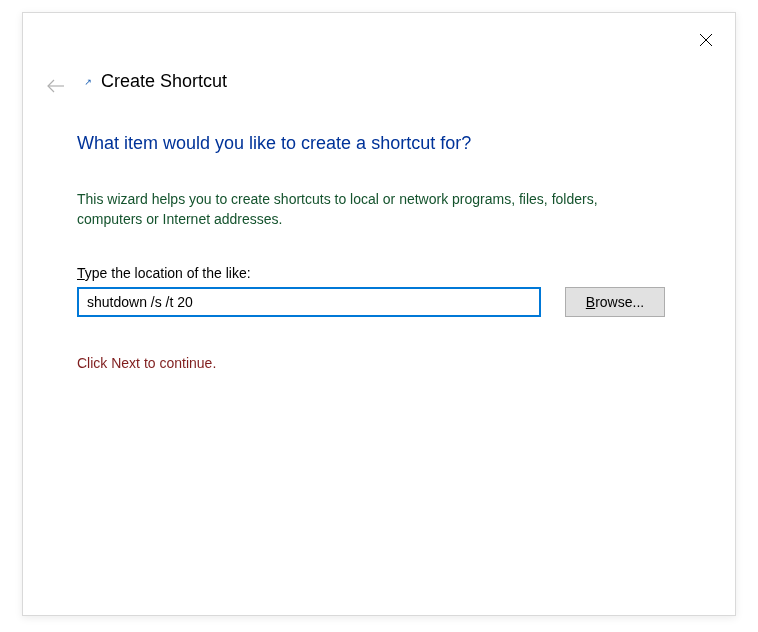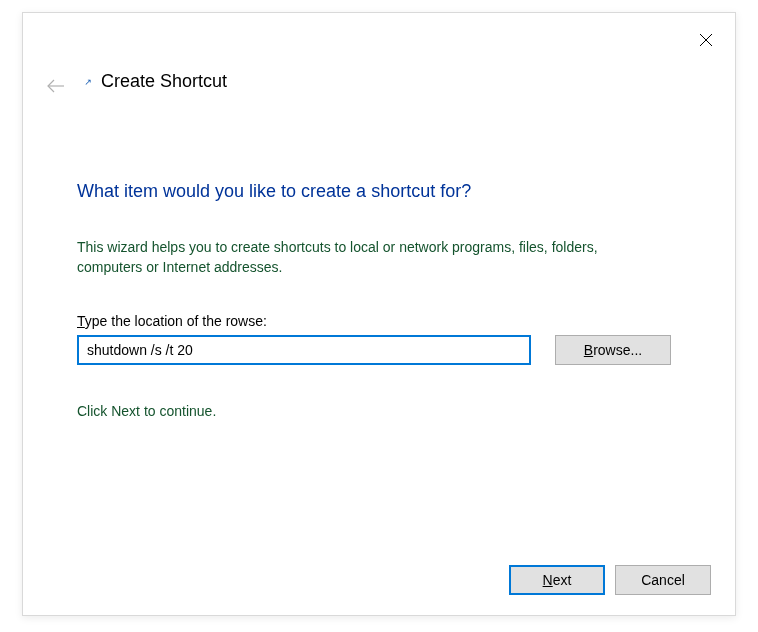--- a/index.html
+++ b/index.html
@@ -74,22 +74,21 @@
       position: absolute;
       top: 58px;
       left: 78px;
       font-size: 18px;
       color: #000;
     }
     .content {
       position: absolute;
       top: 120px;
       left: 54px;
-      right: 64px;
-      margin-top: 48px;
+      right: 70px;
     }
     .heading {
       color: #003399;
       font-size: 18px;
       font-weight: 400;
       margin-bottom: 36px;
     }
     .description {
       font-size: 14px;
       color: #14532d;
@@ -116,35 +115,35 @@
       flex: 1;
       height: 30px;
       border: 2px solid #0078d7;
       padding: 0 8px;
       font-size: 14px;
       font-family: inherit;
       outline: none;
       max-width: 484px;
     }
     .browse-btn {
-      width: 116px;
+      width: 100px;
       height: 30px;
       background: #e1e1e1;
       border: 1px solid #adadad;
       font-size: 14px;
       color: #000;
       cursor: pointer;
       font-family: inherit;
     }
     .browse-btn .underline-letter {
       text-decoration: underline;
     }
     .continue-text {
       font-size: 14px;
-      color: #14532d;
+      color: #7f1d1d;
     }
     .footer {
       position: absolute;
       bottom: 20px;
       right: 24px;
       display: flex;
       gap: 10px;
     }
     .footer button {
       width: 96px;
@@ -192,34 +191,28 @@
 
   <div class="title-small">Create Shortcut</div>
 
   <div class="content">
 
     <h1 class="heading">What item would you like to create a shortcut for?</h1>
 
     <p class="description">This wizard helps you to create shortcuts to local or network programs, files, folders, computers or Internet addresses.</p>
 
     <div class="field-label">
-      <span class="underline-letter">T</span><span>ype the location of the rowse:</span>
+      <span class="underline-letter">T</span><span>ype the location of the like:</span>
     </div>
 
     <div class="input-row">
       <input type="text" class="location-input" value="shutdown /s /t 20" style="">
       <button class="browse-btn">
         <span class="underline-letter">B</span><span>rowse...</span>
       </button>
     </div>
 
     <p class="continue-text">Click Next to continue.</p>
 
   </div>
 
-  <div class="footer">
-    <button class="next-btn">
-      <span class="underline-letter">N</span><span>ext</span>
-    </button>
-    <button class="cancel-btn">Cancel</button>
-  </div>
 
 </div>
 
 </body></html>

